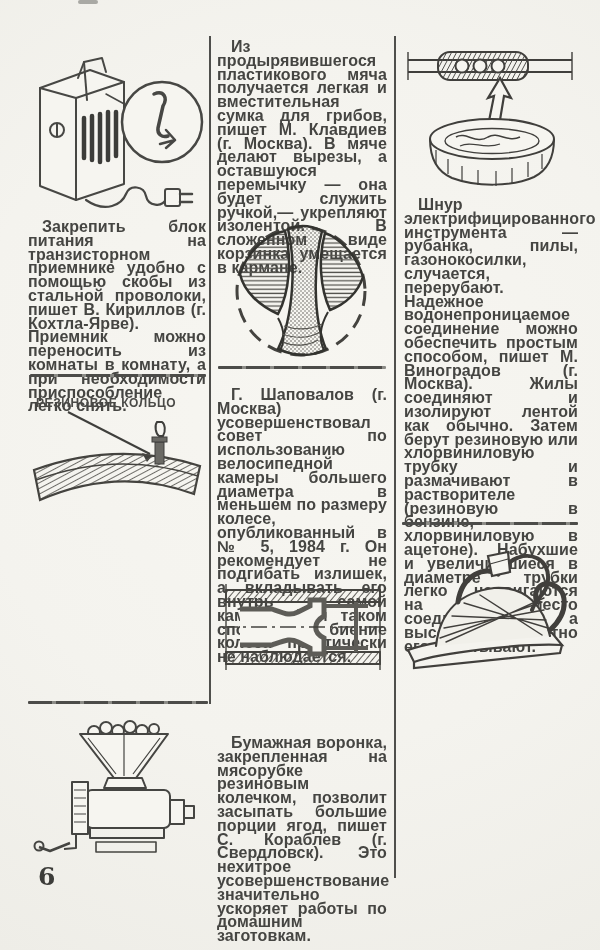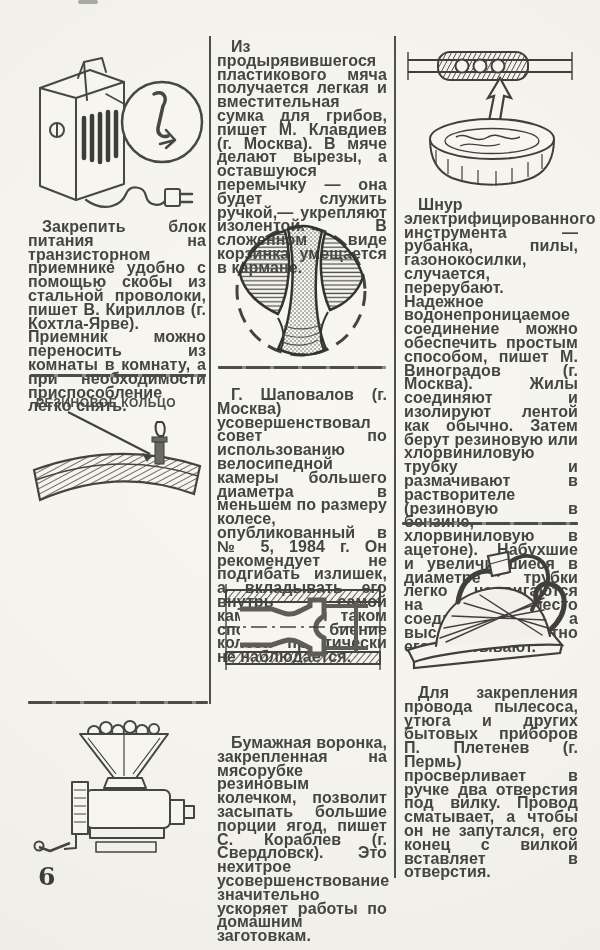--- a/index.html
+++ b/index.html
@@ -201,15 +201,14 @@
         <path d="M40 98 L142 62 M44 88 L144 70 M52 76 L146 80 M64 63 L148 88 M80 55 L142 95 M46 102 L144 58" stroke-width="1.4"></path>
         <path d="M58 62 C62 34 86 26 98 34" stroke-width="5"></path>
         <path d="M92 36 L88 16 L108 12 L110 32 Z" fill="#f6f5f0"></path>
         <path d="M90 24 L108 19" stroke-width="1.2"></path>
         <path d="M110 22 C130 8 150 20 148 40 C147 54 136 58 132 70" stroke-width="4"></path>
         <path d="M150 90 C170 72 168 48 150 44 C140 42 134 50 136 60" stroke-width="5"></path>
       </g>
     </svg>
   </div>
 
-  <p class="tip" style="left:404px;top:686px;width:174px;">Для закрепления провода пылесоса, утюга и других бытовых приборов П. Плетенев (г. Пермь) просверливает в ручке два отверстия под вилку. Провод сматывает, а чтобы он не запутался, его конец с вилкой вставляет в отверстия.</p>
 
 </div>
 
 </body></html>

